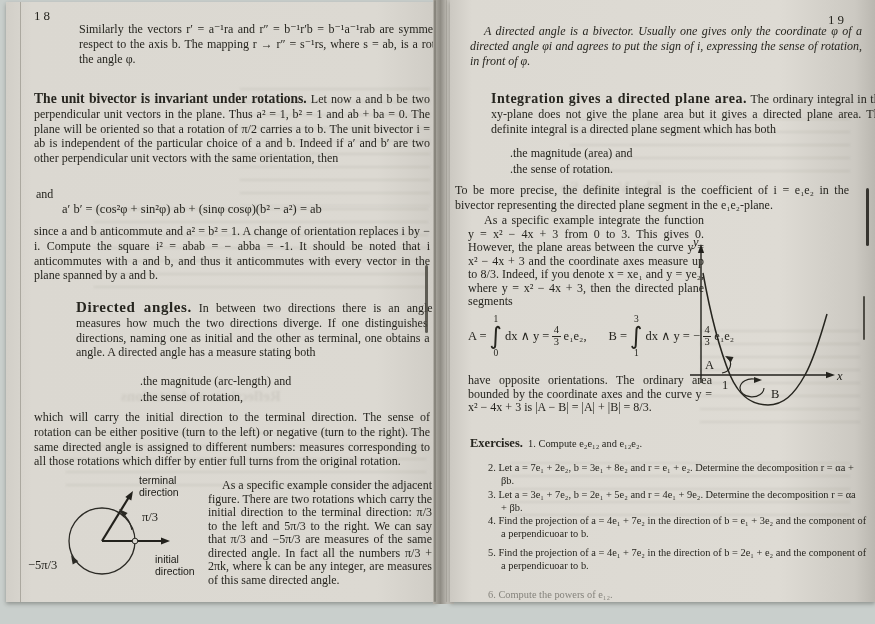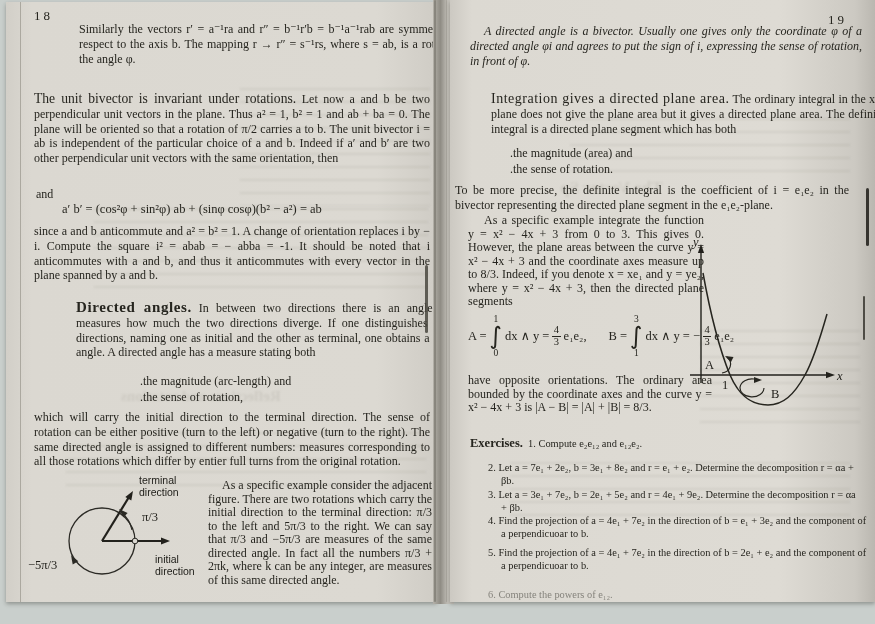--- a/index.html
+++ b/index.html
@@ -10,21 +10,21 @@
      background:linear-gradient(90deg,#d2cfc8 0px,#dbd8d1 26px,#dcd9d2 370px,#cfccc5 100%);}
   .page-right{left:450px;top:0;width:425px;height:602px;
      background:linear-gradient(90deg,#ccc9c2 0px,#dcd9d2 22px,#dedbd4 330px,#ccc9c2 405px,#bab7b0 100%);}
   .gutter{position:absolute;left:433px;top:0;width:21px;height:604px;
      background:linear-gradient(90deg,#b4b1a9 0%,#8f8c84 35%,#c2bfb8 70%,#cfccc5 100%);}
   .abs{position:absolute;margin:0;}
   .j{text-align:justify;}
   .body{font-size:12px;line-height:14.8px;}
   .narrow{font-size:12px;line-height:13.5px;}
   .ex{font-size:10.4px;line-height:12.6px;}
-  .h-bold{font-weight:normal;font-size:13.6px;}
+  .h-bold{font-weight:bold;font-size:13.6px;}
   .h-big{font-weight:bold;font-size:15px;letter-spacing:.6px;}
   .eq{font-size:12.5px;white-space:nowrap;}
   .pagenum{font-size:13px;letter-spacing:3px;text-align:center;}
   .fold{position:absolute;left:14px;top:0;width:1px;height:600px;background:rgba(128,124,114,.5);}
   .streak{position:absolute;border-radius:2px;}
   .bleed{position:absolute;pointer-events:none;filter:blur(1px);
      background:repeating-linear-gradient(180deg,rgba(104,98,85,.09) 0 2px,transparent 2px 13px);}
   .ghost{position:absolute;pointer-events:none;font-weight:bold;color:#6e6a5e;opacity:.13;
      filter:blur(.8px);transform:scaleX(-1);white-space:nowrap;font-size:15px;}
   .eqrow{display:flex;align-items:center;white-space:nowrap;font-size:12.5px;}

